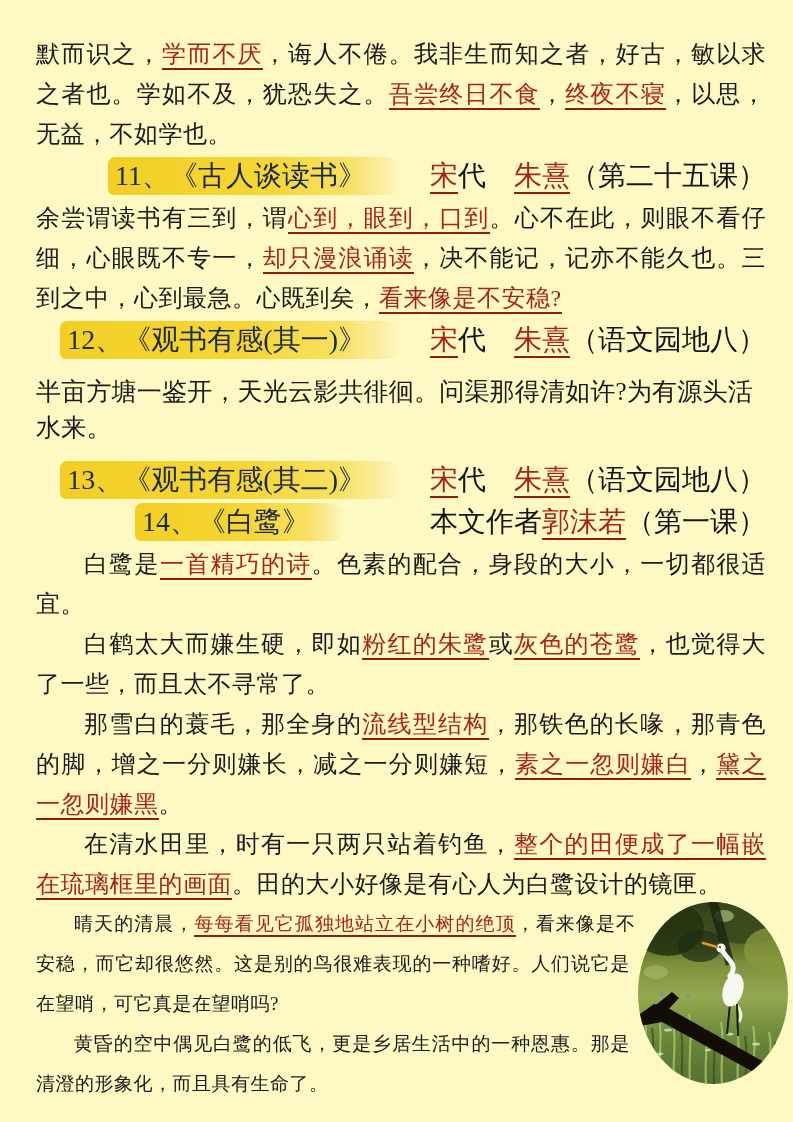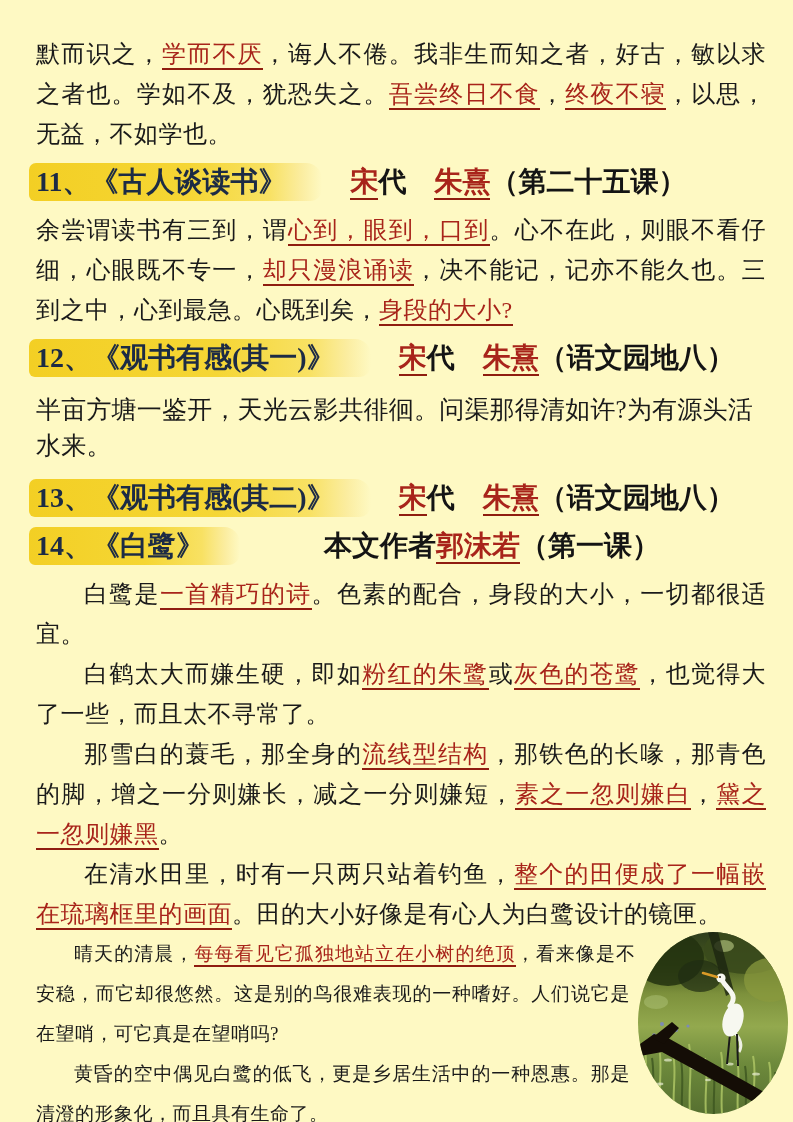--- a/index.html
+++ b/index.html
@@ -25,26 +25,27 @@
   p.indent { text-indent: 2em; }
 
   p.poem {
     margin: 14px 0;
     font-size: 25px;
     line-height: 36px;
     letter-spacing: 0.2px;
   }
 
   .heading {
-    margin: 8px 0;
+    margin: 2px 0;
     font-size: 28px;
-    font-weight: bold;
+    font-weight: normal;
     line-height: 40px;
     color: #141414;
     white-space: nowrap;
+    text-align: right;
   }
 
   
   .seg-n { }
   .seg-ru {
     color: #a8241a;
     border-bottom: 2px solid #8f1d10;
     padding-bottom: 1px;
   }
   .seg-hl {
@@ -73,21 +74,21 @@
 </style>
 </head>
 <body>
 
 <div class="page">
   <div class="content">
 
     <p class="body"><span class="seg seg-n">默而识之，</span><span class="seg seg-ru">学而不厌</span><span class="seg seg-n">，诲人不倦。我非生而知之者，好古，敏以求之者也。学如不及，犹恐失之。</span><span class="seg seg-ru">吾尝终日不食</span><span class="seg seg-n">，</span><span class="seg seg-ru">终夜不寝</span><span class="seg seg-n">，以思，无益，不如学也。</span></p>
 
     <div class="heading"><span class="seg seg-hl">11、《古人谈读书》</span><span class="seg seg-n">　</span><span class="seg seg-ru">宋</span><span class="seg seg-n">代　</span><span class="seg seg-ru">朱熹</span><span class="seg seg-n">（第二十五课）</span></div>
-    <p class="body"><span class="seg seg-n">余尝谓读书有三到，谓</span><span class="seg seg-ru">心到，眼到，口到</span><span class="seg seg-n">。心不在此，则眼不看仔细，心眼既不专一，</span><span class="seg seg-ru">却只漫浪诵读</span><span class="seg seg-n">，决不能记，记亦不能久也。三到之中，心到最急。心既到矣，</span><span class="seg seg-ru">身段的大小?</span></p>
+    <p class="body"><span class="seg seg-n">余尝谓读书有三到，谓</span><span class="seg seg-ru">心到，眼到，口到</span><span class="seg seg-n">。心不在此，则眼不看仔细，心眼既不专一，</span><span class="seg seg-ru">却只漫浪诵读</span><span class="seg seg-n">，决不能记，记亦不能久也。三到之中，心到最急。心既到矣，</span><span class="seg seg-ru">看来像是不安稳?</span></p>
 
     <div class="heading"><span class="seg seg-hl">12、《观书有感(其一)》</span><span class="seg seg-n">　</span><span class="seg seg-ru">宋</span><span class="seg seg-n">代　</span><span class="seg seg-ru">朱熹</span><span class="seg seg-n">（语文园地八）</span></div>
     <p class="poem"><span class="seg seg-n">半亩方塘一鉴开，天光云影共徘徊。问渠那得清如许?为有源头活水来。</span></p>
 
     <div class="heading"><span class="seg seg-hl">13、《观书有感(其二)》</span><span class="seg seg-n">　</span><span class="seg seg-ru">宋</span><span class="seg seg-n">代　</span><span class="seg seg-ru">朱熹</span><span class="seg seg-n">（语文园地八）</span></div>
 
     <div class="heading"><span class="seg seg-hl">14、《白鹭》</span><span class="seg seg-n">　　　</span><span class="seg seg-n">本文作者</span><span class="seg seg-ru">郭沫若</span><span class="seg seg-n">（第一课）</span></div>
     <p class="body indent"><span class="seg seg-n">白鹭是</span><span class="seg seg-ru">一首精巧的诗</span><span class="seg seg-n">。色素的配合，身段的大小，一切都很适宜。</span></p>
     <p class="body indent"><span class="seg seg-n">白鹤太大而嫌生硬，即如</span><span class="seg seg-ru">粉红的朱鹭</span><span class="seg seg-n">或</span><span class="seg seg-ru">灰色的苍鹭</span><span class="seg seg-n">，也觉得大了一些，而且太不寻常了。</span></p>
     <p class="body indent"><span class="seg seg-n">那雪白的蓑毛，那全身的</span><span class="seg seg-ru">流线型结构</span><span class="seg seg-n">，那铁色的长喙，那青色的脚，增之一分则嫌长，减之一分则嫌短，</span><span class="seg seg-ru">素之一忽则嫌白</span><span class="seg seg-n">，</span><span class="seg seg-ru">黛之一忽则嫌黑</span><span class="seg seg-n">。</span></p>

